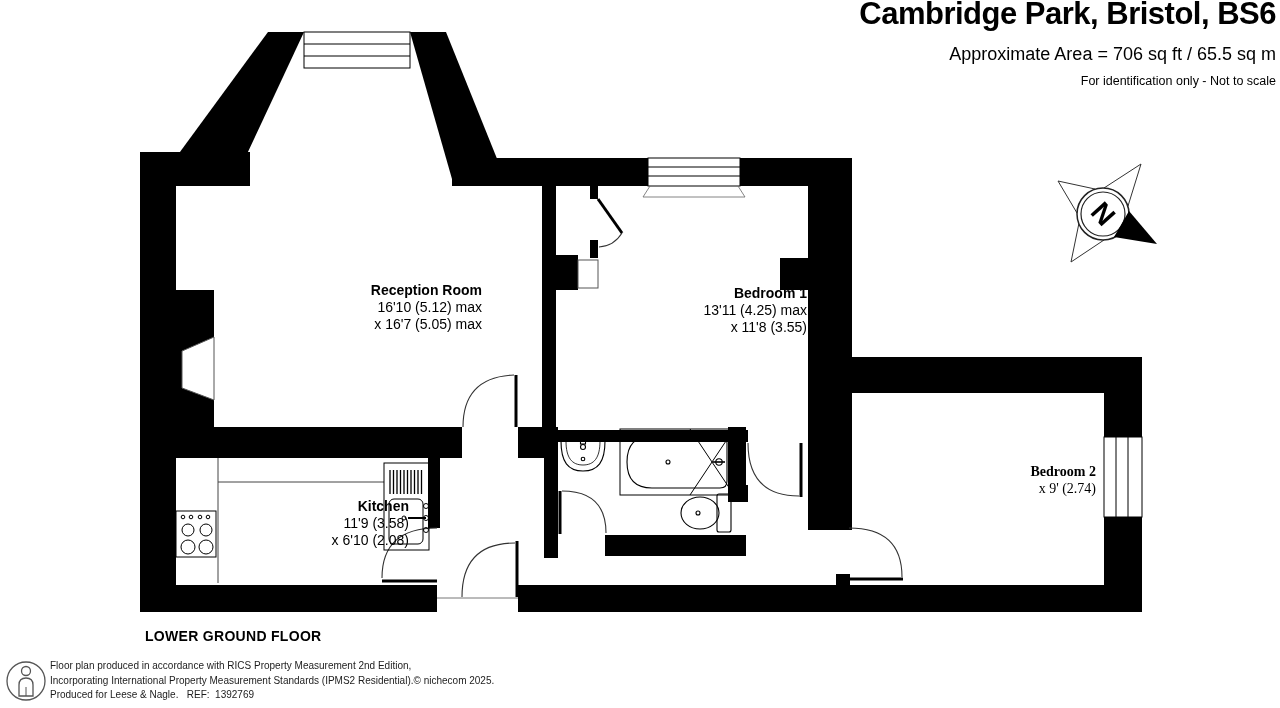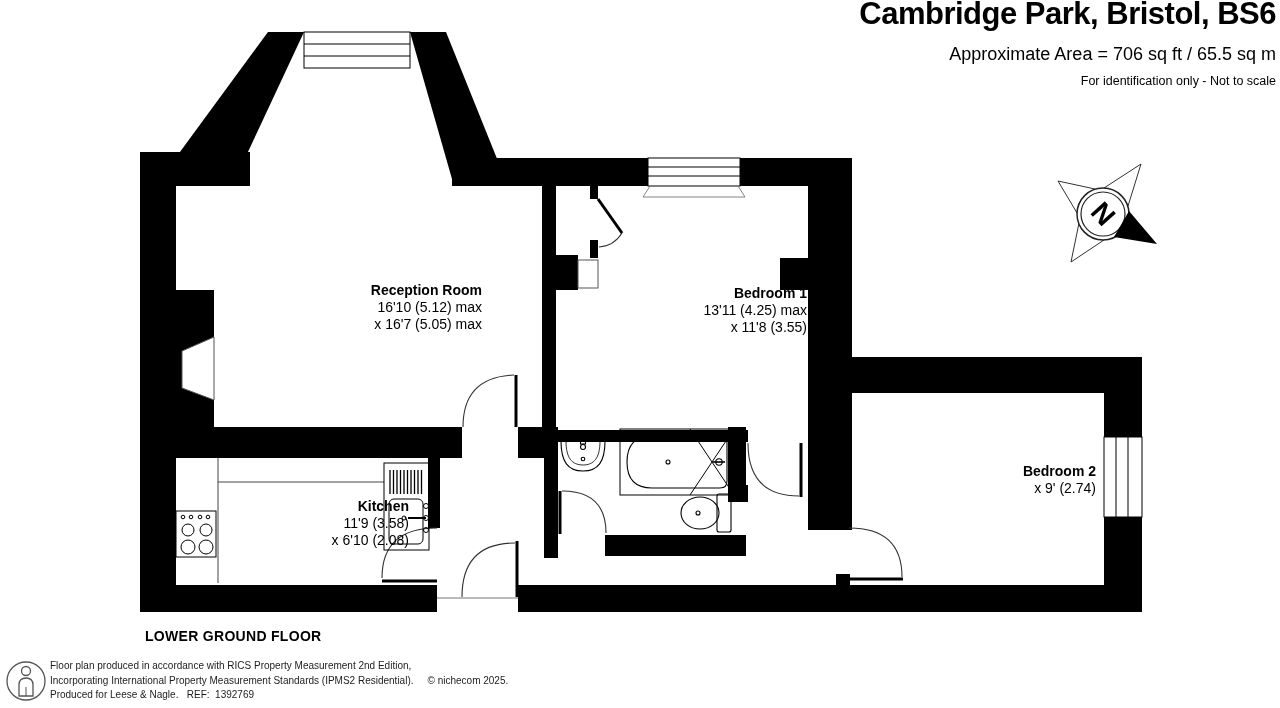--- a/index.html
+++ b/index.html
@@ -8,25 +8,25 @@
   .plan-svg{position:absolute;left:0;top:0;}
   .hdr{position:absolute;right:4px;text-align:right;}
   .hdr-title{top:-4px;font-size:31px;font-weight:700;letter-spacing:-0.5px;}
   .hdr-area{top:44px;font-size:18px;font-weight:400;}
   .hdr-note{top:74px;font-size:12.5px;font-weight:400;}
   .floor-label{position:absolute;left:145px;top:628px;font-size:14px;font-weight:700;letter-spacing:0.3px;}
   .room-label{position:absolute;width:220px;text-align:right;font-size:14px;line-height:17px;}
   .room-name{font-weight:700;}
   .lbl-reception{left:262px;top:282px;}
   .lbl-bed1{left:587px;top:285px;}
-  .lbl-bed2{left:876px;top:463px;}
+  .lbl-bed2{left:876px;top:463px;font-family:Liberation Serif, serif;}
   .lbl-kitchen{left:189px;top:498px;}
   .footer{position:absolute;left:50px;top:659px;font-size:10px;line-height:14.5px;color:#1c1c1c;}
   .footer-line{white-space:pre;}
-  .copyright{margin-left:14px;text-align:center;}
+  .copyright{text-align:center;}
 </style>
 </head>
 <body>
 
 <div class="page">
 
   <svg class="plan-svg" width="1280" height="708" viewBox="0 0 1280 708">
 
     <g fill="#000" stroke="none">
 

